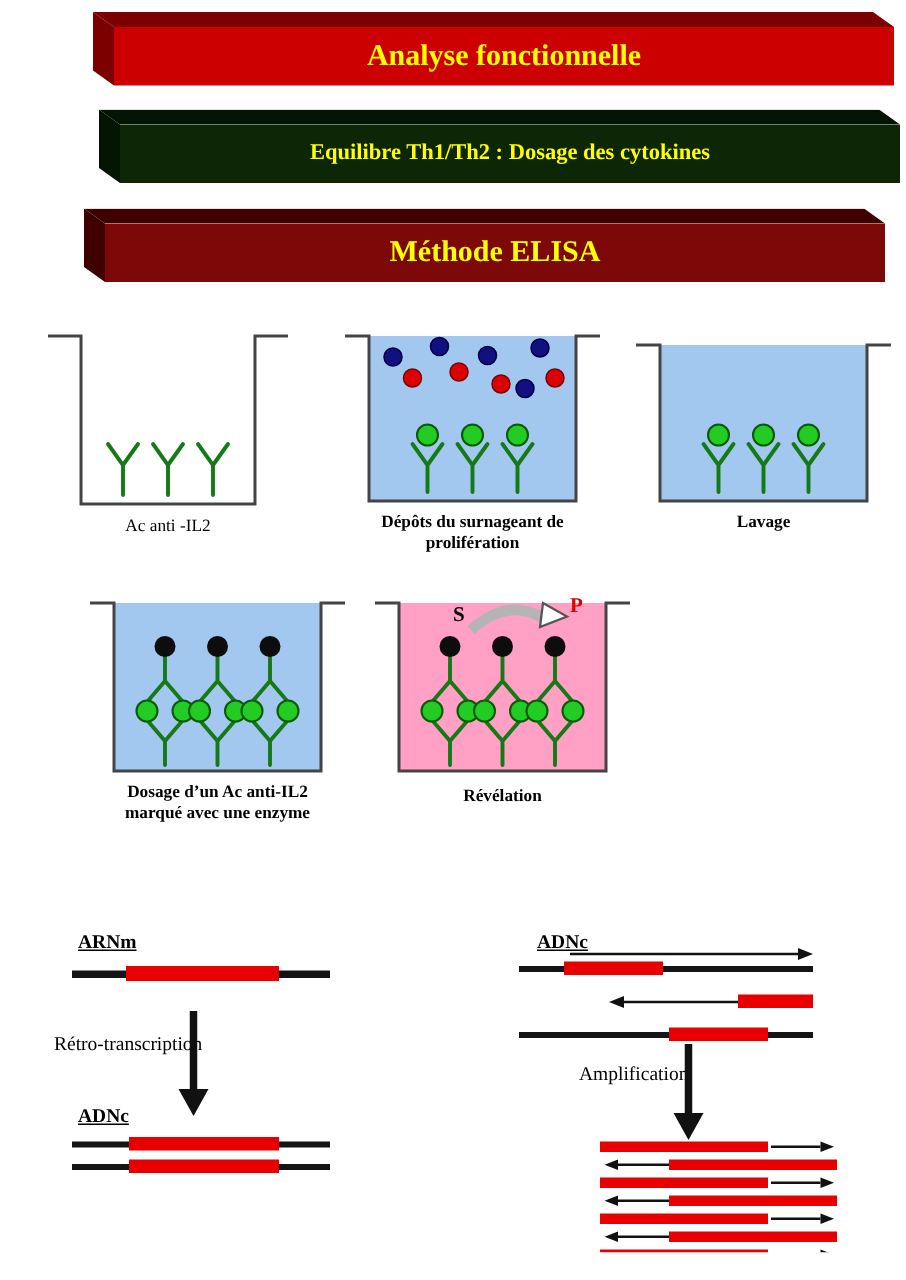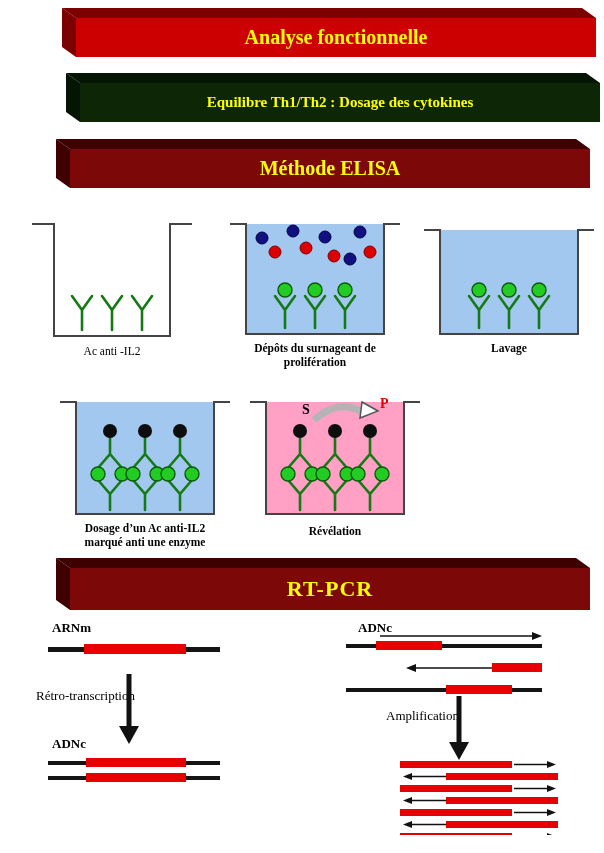--- a/index.html
+++ b/index.html
@@ -17,21 +17,21 @@
   .b-face span{color:var(--accent-text);font-weight:bold;}
   .banner1 .b-face{background:var(--banner1-face);} .banner1 .b-top,.banner1 .b-side{background:var(--banner1-dark);}
   .banner2 .b-face{background:var(--banner2-face);} .banner2 .b-top,.banner2 .b-side{background:var(--banner2-dark);}
   .banner3 .b-face{background:var(--banner3-face);} .banner3 .b-top,.banner3 .b-side{background:var(--banner3-dark);}
   .fs20 span{font-size:20px;} .fs19 span{font-size:15px;} .fs22 span{font-size:22px;letter-spacing:1px;}
 
   .abs{position:absolute;}
   .caption{position:absolute;text-align:center;color:#000;font-size:11.5px;line-height:1.25;}
   .caption.bold{font-weight:bold;}
   .rtlabel{position:absolute;color:#000;font-size:13px;}
-  .rtlabel.bold{font-weight:bold;}
+  .rtlabel.bold{font-weight:bold;text-decoration:underline;}
 
   
   .fillblue{fill:var(--well-blue);}
   .fillpink{fill:var(--well-pink);}
   .wline{fill:none;stroke:#444;stroke-width:2;}
   .ab{fill:none;stroke:var(--antibody-green);stroke-width:2.6;stroke-linecap:round;}
   .antigen{fill:var(--antigen-green);stroke:#0a5a0a;stroke-width:1.4;}
   .dot-red{fill:var(--dot-red);stroke:#7a0000;stroke-width:1;}
   .dot-navy{fill:var(--dot-navy);stroke:#000040;stroke-width:1;}
   .dot-black{fill:var(--dot-black);}
@@ -139,21 +139,21 @@
     <circle class="dot-black" cx="120" cy="39" r="7"></circle>
     <circle class="antigen" cx="38" cy="82" r="7"></circle>
     <circle class="antigen" cx="62" cy="82" r="7"></circle>
     <circle class="antigen" cx="73" cy="82" r="7"></circle>
     <circle class="antigen" cx="97" cy="82" r="7"></circle>
     <circle class="antigen" cx="108" cy="82" r="7"></circle>
     <circle class="antigen" cx="132" cy="82" r="7"></circle>
   </svg>
   <div class="caption bold" style="left:60px;top:521px;width:170px;">
     <span>Dosage d’un Ac anti-IL2</span><br>
-    <span>marqué anti une enzyme</span>
+    <span>marqué avec une enzyme</span>
   </div>
 
   <svg class="abs" style="left:250px;top:390px;" width="170" height="128" viewBox="0 0 170 128">
     <rect class="fillpink" x="16" y="12" width="138" height="112"></rect>
     <path class="wline" d="M0 12 H16 V124 H154 V12 H170"></path>
     <path class="ab" d="M50 120 V104 L38 90 M50 104 L62 90"></path>
     <path class="ab" d="M85 120 V104 L73 90 M85 104 L97 90"></path>
     <path class="ab" d="M120 120 V104 L108 90 M120 104 L132 90"></path>
     <path class="ab" d="M50 48 V64 L38 78 M50 64 L62 78"></path>
     <path class="ab" d="M85 48 V64 L73 78 M85 64 L97 78"></path>
@@ -170,27 +170,20 @@
 
     <path class="sub-arrow" d="M64 30 Q 88 8 112 22"></path>
     <polygon class="sub-head" points="112,12 128,21 110,28"></polygon>
     <text class="s-label" x="52" y="24">S</text>
     <text class="p-label" x="130" y="18">P</text>
   </svg>
   <div class="caption bold" style="left:250px;top:524px;width:170px;">
     <span>Révélation</span>
   </div>
 
-  <div class="banner banner3 fs22" style="left:56px;top:558px;width:534px;height:52px;">
-    <div class="b-top"></div>
-    <div class="b-side"></div>
-    <div class="b-face">
-        <span>RT-PCR</span>
-      </div>
-  </div>
 
   <div class="rtlabel bold" style="left:52px;top:620px;">ARNm</div>
   <svg class="abs" style="left:48px;top:641px;" width="172" height="16" viewBox="0 0 172 16">
     <rect class="dna-black" x="0" y="6" width="172" height="5"></rect>
     <rect class="dna-red" x="36" y="3" width="102" height="10"></rect>
   </svg>
 
   <div class="rtlabel" style="left:36px;top:688px;">Rétro-transcription</div>
   <svg class="abs" style="left:116px;top:674px;" width="26" height="72" viewBox="0 0 26 72">
     <line class="darrow-line" x1="13" y1="0" x2="13" y2="54"></line>

